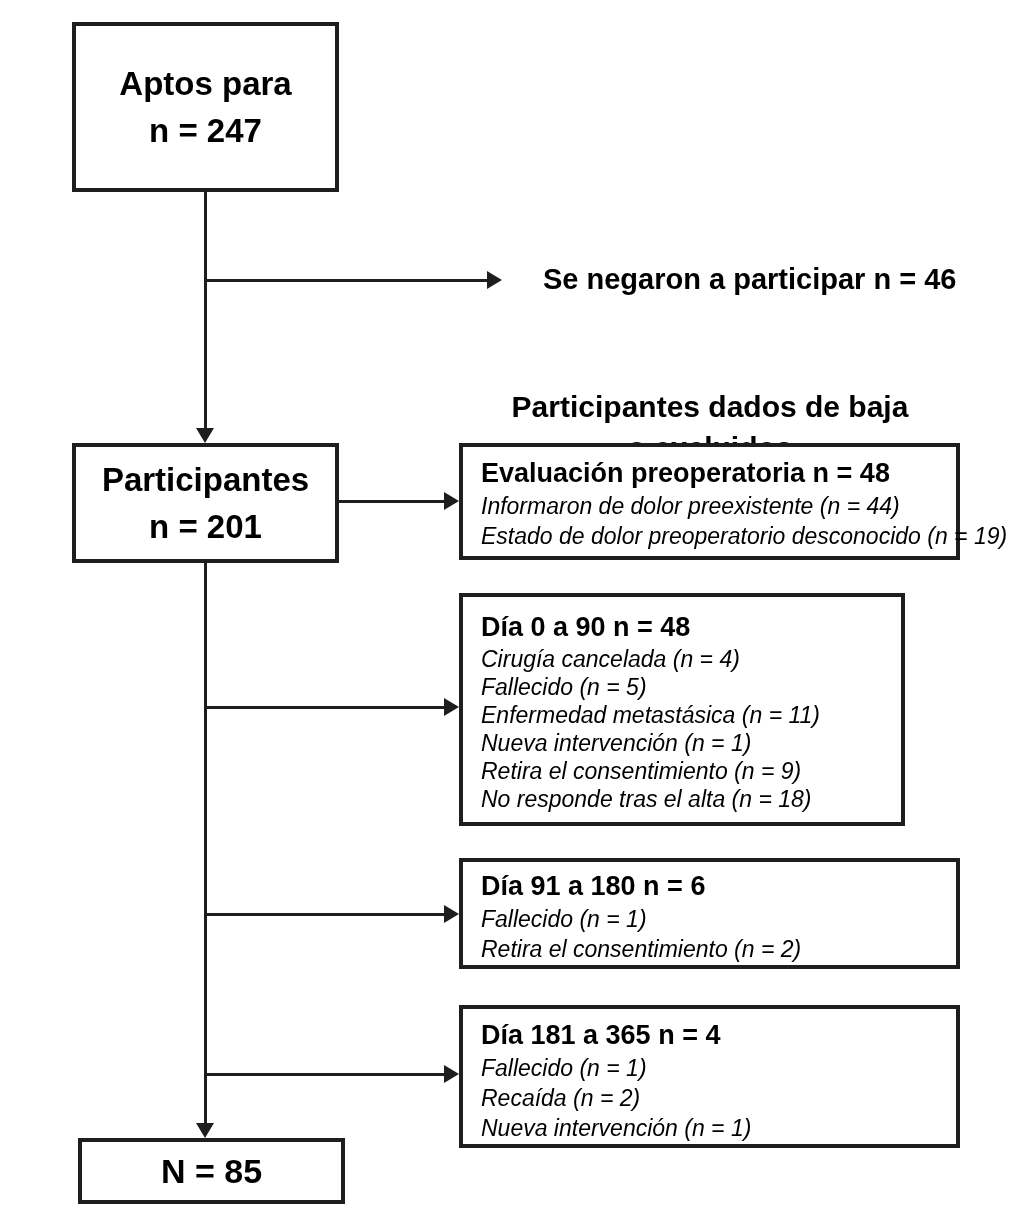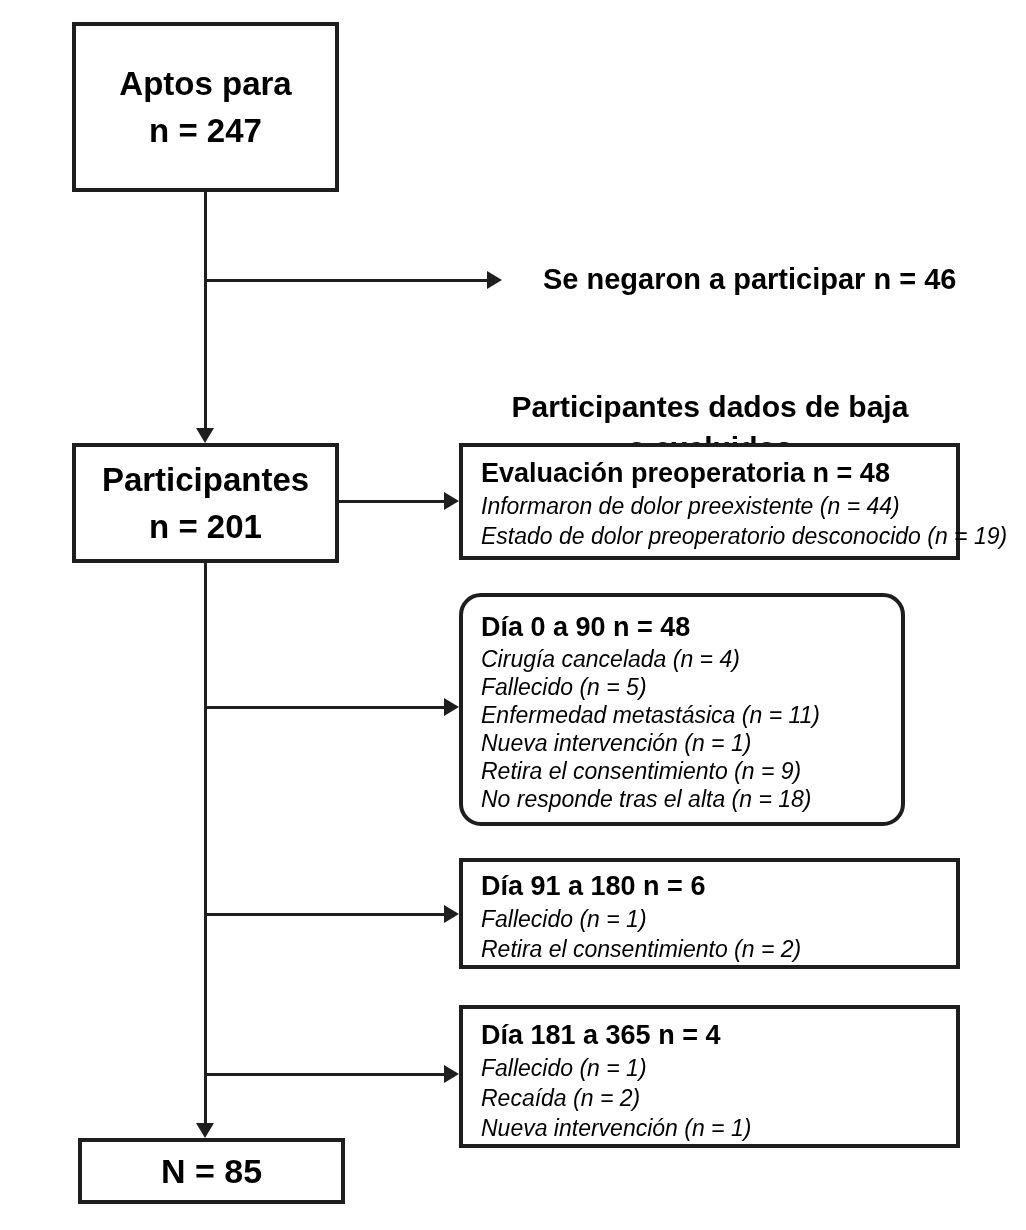--- a/index.html
+++ b/index.html
@@ -130,21 +130,21 @@
 
   <div class="line" style="left:204px; top:1073px; width:241px; height:3px;"></div>
   <div class="arrow-right" style="left:444px; top:1065px;"></div>
 
   <div class="box excl-box" style="left:459px; top:443px; width:501px; height:117px;">
     <div class="excl-title">Evaluación preoperatoria n = 48</div>
     <div class="excl-item">Informaron de dolor preexistente (n = 44)</div>
     <div class="excl-item">Estado de dolor preoperatorio desconocido (n = 19)</div>
   </div>
 
-  <div class="box excl-box" style="left:459px; top:593px; width:446px; height:233px; padding-top:12px;border-radius:22px;">
+  <div class="box excl-box" style="left:459px; top:593px; width:446px; height:233px; padding-top:12px;">
     <div class="excl-title">Día 0 a 90 n = 48</div>
     <div class="excl-item" style="line-height:28px;">Cirugía cancelada (n = 4)</div>
     <div class="excl-item" style="line-height:28px;">Fallecido (n = 5)</div>
     <div class="excl-item" style="line-height:28px;">Enfermedad metastásica (n = 11)</div>
     <div class="excl-item" style="line-height:28px;">Nueva intervención (n = 1)</div>
     <div class="excl-item" style="line-height:28px;">Retira el consentimiento (n = 9)</div>
     <div class="excl-item" style="line-height:28px;">No responde tras el alta (n = 18)</div>
   </div>
 
   <div class="box excl-box" style="left:459px; top:858px; width:501px; height:111px; padding-top:6px;">

